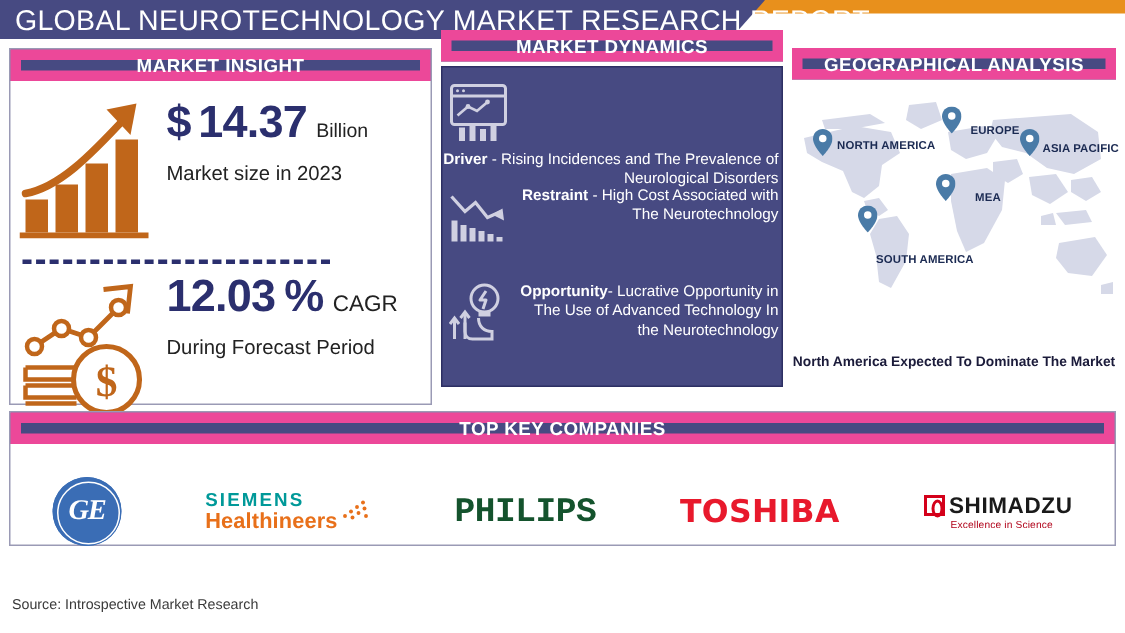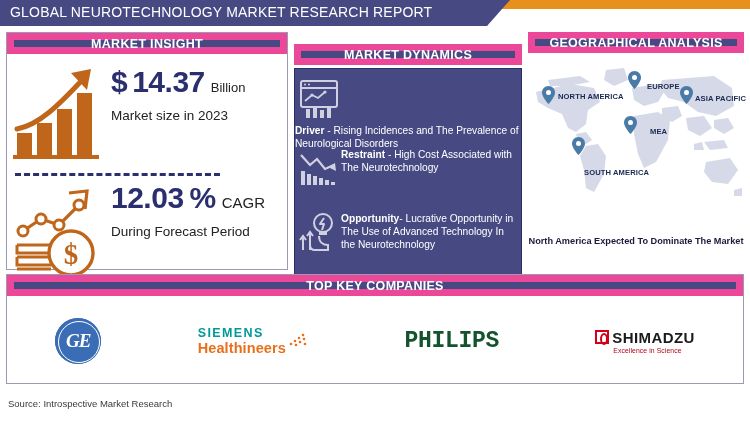--- a/index.html
+++ b/index.html
@@ -7,21 +7,21 @@
        font-family:"Liberation Sans","DejaVu Sans",sans-serif;
        color:#2a2a4a;position:relative;}
 
   
   .header{position:absolute;left:0;top:0;width:750px;height:28px;}
   .header-orange{position:absolute;right:0;top:0;width:330px;height:9px;background:#e8901c;}
   .header-banner{position:absolute;left:0;top:0;width:510px;height:26px;
       background:#474a82;
       clip-path:polygon(0 0,510px 0,487px 26px,0 26px);
       box-shadow:0 1px 2px rgba(0,0,0,.35);}
-  .header-title{position:absolute;left:10px;top:4px;font-size:14px;letter-spacing:.2px;
+  .header-title{position:absolute;left:10px;top:4px;font-size:19px;letter-spacing:.2px;
       color:#ffffff;white-space:nowrap;}
 
   
   .panel{position:absolute;border:1px solid #9a9ab5;background:#fff;box-sizing:border-box;}
   .panel-title{position:absolute;left:0;top:0;width:100%;height:21px;background:#474a82;
       color:#fff;font-size:12.5px;font-weight:bold;letter-spacing:.3px;
       display:flex;align-items:center;justify-content:center;box-sizing:border-box;
       border:7px solid #ec4899;}
 
   
@@ -34,21 +34,21 @@
   .mi-text{position:absolute;left:104px;top:10px;width:172px;}
   .big-num{font-size:30px;font-weight:bold;color:#2b2f6e;line-height:1;
       letter-spacing:-.5px;display:flex;align-items:baseline;}
   .big-num .unit{font-size:13px;font-weight:normal;color:#222;margin-left:6px;
       letter-spacing:0;}
   .sub-line{font-size:13.5px;color:#222;margin-top:11px;}
   .dashed-div{position:absolute;left:8px;top:118px;width:205px;height:0;
       border-top:3px dashed #2b2f6e;}
 
   
-  #dynamics{left:294px;top:44px;width:228px;height:238px;border:none;background:transparent;}
+  #dynamics{left:294px;top:20px;width:228px;height:238px;border:none;background:transparent;text-align:right;}
   .dyn-box{position:absolute;left:0;top:24px;width:228px;height:214px;
       background:#474a82;border:1px solid #2d2f63;box-sizing:border-box;}
   .dyn-item{position:absolute;left:0;width:228px;display:flex;}
   #dyn1{top:8px;flex-direction:column;} #dyn2{top:76px;} #dyn3{top:140px;}
   .dyn-icon{width:44px;min-width:44px;height:44px;margin-left:2px;opacity:.92;}
   .dyn-text{color:#ffffff;font-size:10.2px;line-height:13px;padding-right:4px;
       padding-top:3px;}
   .dyn-text b{font-weight:bold;}
 
   
@@ -56,21 +56,21 @@
   .geo-box{position:absolute;left:0;top:24px;width:216px;height:214px;background:#fff;}
   .map-wrap{position:absolute;left:0;top:2px;width:216px;height:170px;}
   .map-svg{position:absolute;left:0;top:0;}
   .pin{position:absolute;width:13px;height:18px;}
   .reg-label{position:absolute;font-size:7.6px;font-weight:bold;color:#1b2a52;
       white-space:nowrap;letter-spacing:.1px;}
   .geo-foot{position:absolute;left:0;top:180px;width:216px;text-align:center;
       font-size:9.2px;font-weight:bold;color:#1b1b3a;}
 
   
-  #companies{left:6px;top:274px;width:738px;height:110px;}
+  #companies{left:6px;top:274px;width:738px;height:90px;}
   .comp-body{position:absolute;left:0;top:22px;width:100%;height:88px;
       display:flex;align-items:center;justify-content:space-around;}
   .logo{display:flex;align-items:center;justify-content:center;height:60px;}
 
   
   .ge-circle{width:46px;height:46px;border-radius:50%;background:#3a6db5;
       display:flex;align-items:center;justify-content:center;position:relative;
       box-shadow:inset 0 0 0 2px #3a6db5;}
   .ge-ring{position:absolute;left:3px;top:3px;width:40px;height:40px;
       border-radius:50%;border:1.2px solid #ffffff;}
@@ -332,20 +332,23 @@
               <circle cx="17" cy="15" r="1.3"></circle>
           </g>
         </svg>
       </div>
     </div>
 
     <div class="logo">
       <span class="phil">PHILIPS</span>
     </div>
 
+    <div class="logo">
+      <span class="tosh">TOSHIBA</span>
+    </div>
 
     <div class="logo">
       <div class="shim">
         <div class="shim-top">
           <div class="shim-mark"></div>
           <span class="shim-name">SHIMADZU</span>
         </div>
         <div class="shim-tag">Excellence in Science</div>
       </div>
     </div>

